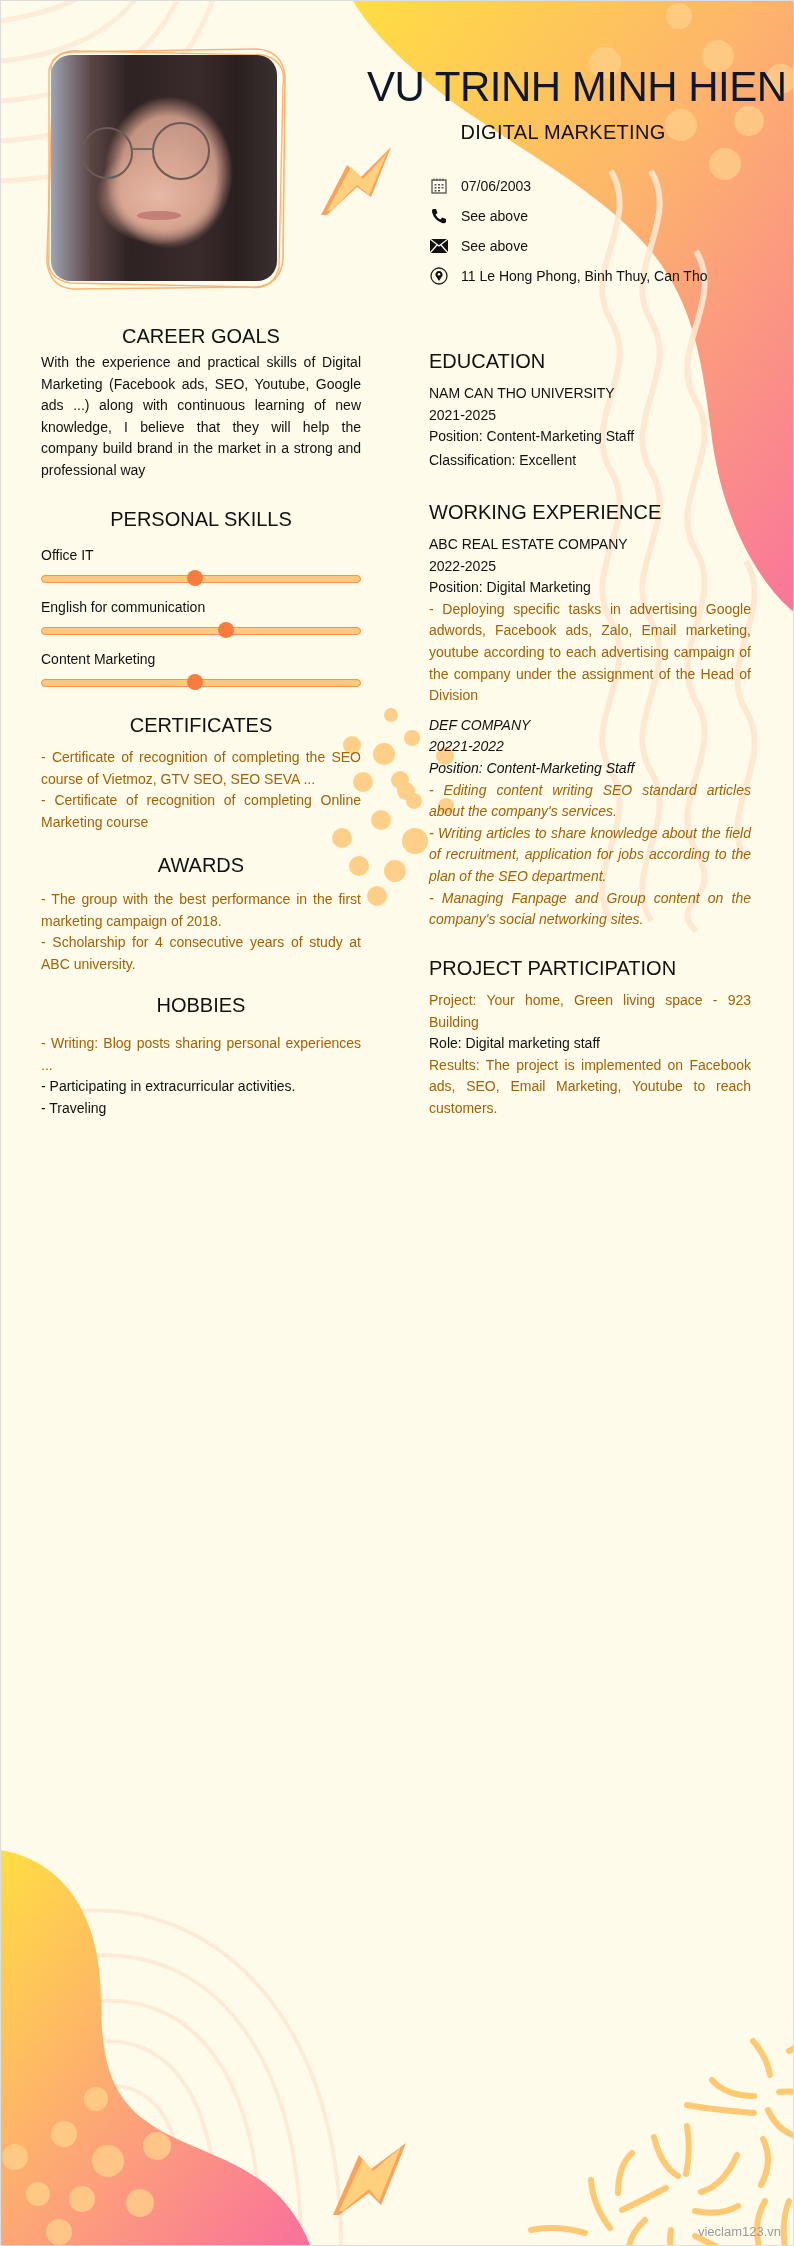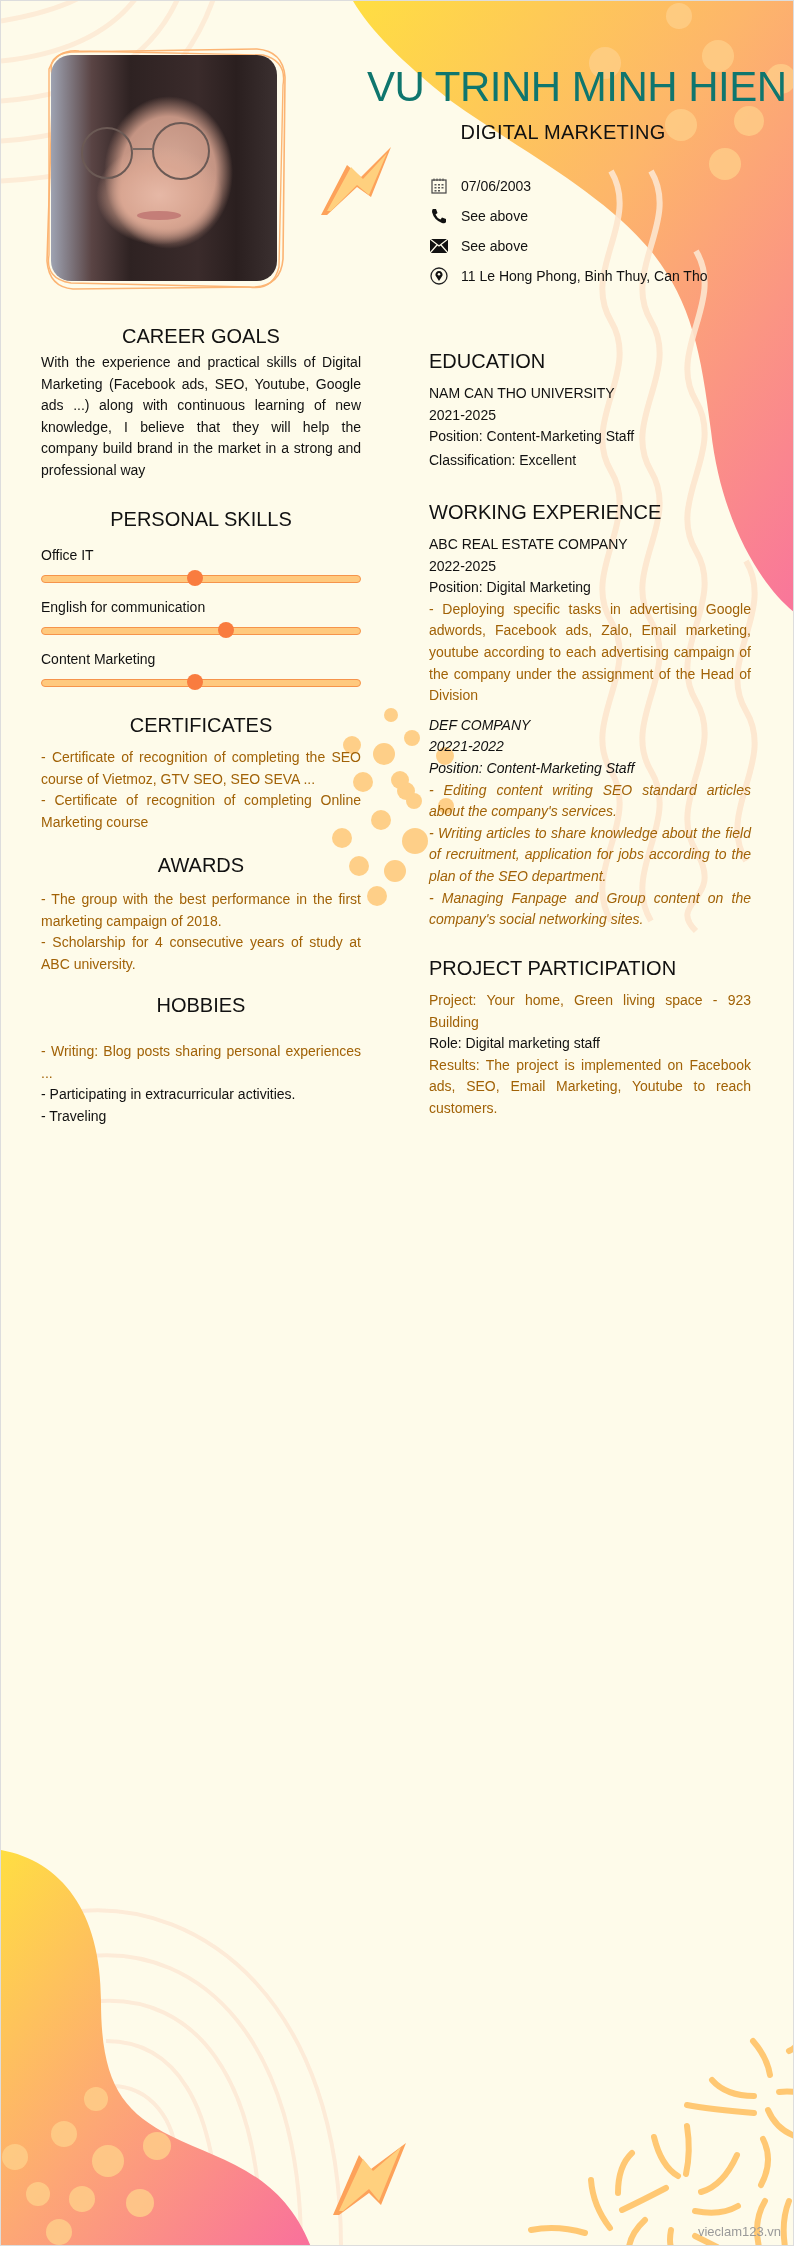--- a/index.html
+++ b/index.html
@@ -17,21 +17,21 @@
     border: 1px solid #ddd;
     overflow: hidden;
   }
   .deco { position: absolute; pointer-events: none; }
   svg.deco { overflow: visible; }
 
   
   .name {
     position: absolute; top: 62px; left: 366px; width: 412px;
     font-size: 42px; font-weight: 400; letter-spacing: -0.5px;
-    text-align: right; color: #0f766e; white-space: nowrap;
+    text-align: right; color: #0f172a; white-space: nowrap;
   }
   .title {
     position: absolute; top: 120px; left: 400px; width: 324px;
     font-size: 20px; text-align: center; color: #111; letter-spacing: 0.3px;
   }
 
   
   .photo-wrap { position: absolute; left: 42px; top: 46px; width: 246px; height: 244px; }
   .photo {
     position: absolute; left: 8px; top: 8px; width: 226px; height: 226px;
@@ -290,21 +290,21 @@
   <div class="left-col" style="top:853px;">
     <div class="sec-h-center">AWARDS</div>
     <div style="margin-top:12px;">
       <div class="jline">- The group with the best performance in the first marketing campaign of 2018.</div>
       <div class="jline">- Scholarship for 4 consecutive years of study at ABC university.</div>
     </div>
   </div>
 
   <div class="left-col" style="top:993px;">
     <div class="sec-h-center">HOBBIES</div>
-    <div style="margin-top:24px;">
+    <div style="margin-top:16px;">
       <div class="jline">- Writing: Blog posts sharing personal experiences ...</div>
       <div class="line">- Participating in extracurricular activities.</div>
       <div class="line">- Traveling</div>
     </div>
   </div>
 
   <div class="right-col" style="top:349px;">
     <div class="sec-h-left">EDUCATION</div>
     <div style="margin-top:10px;">
       <div class="line">NAM CAN THO UNIVERSITY</div>

